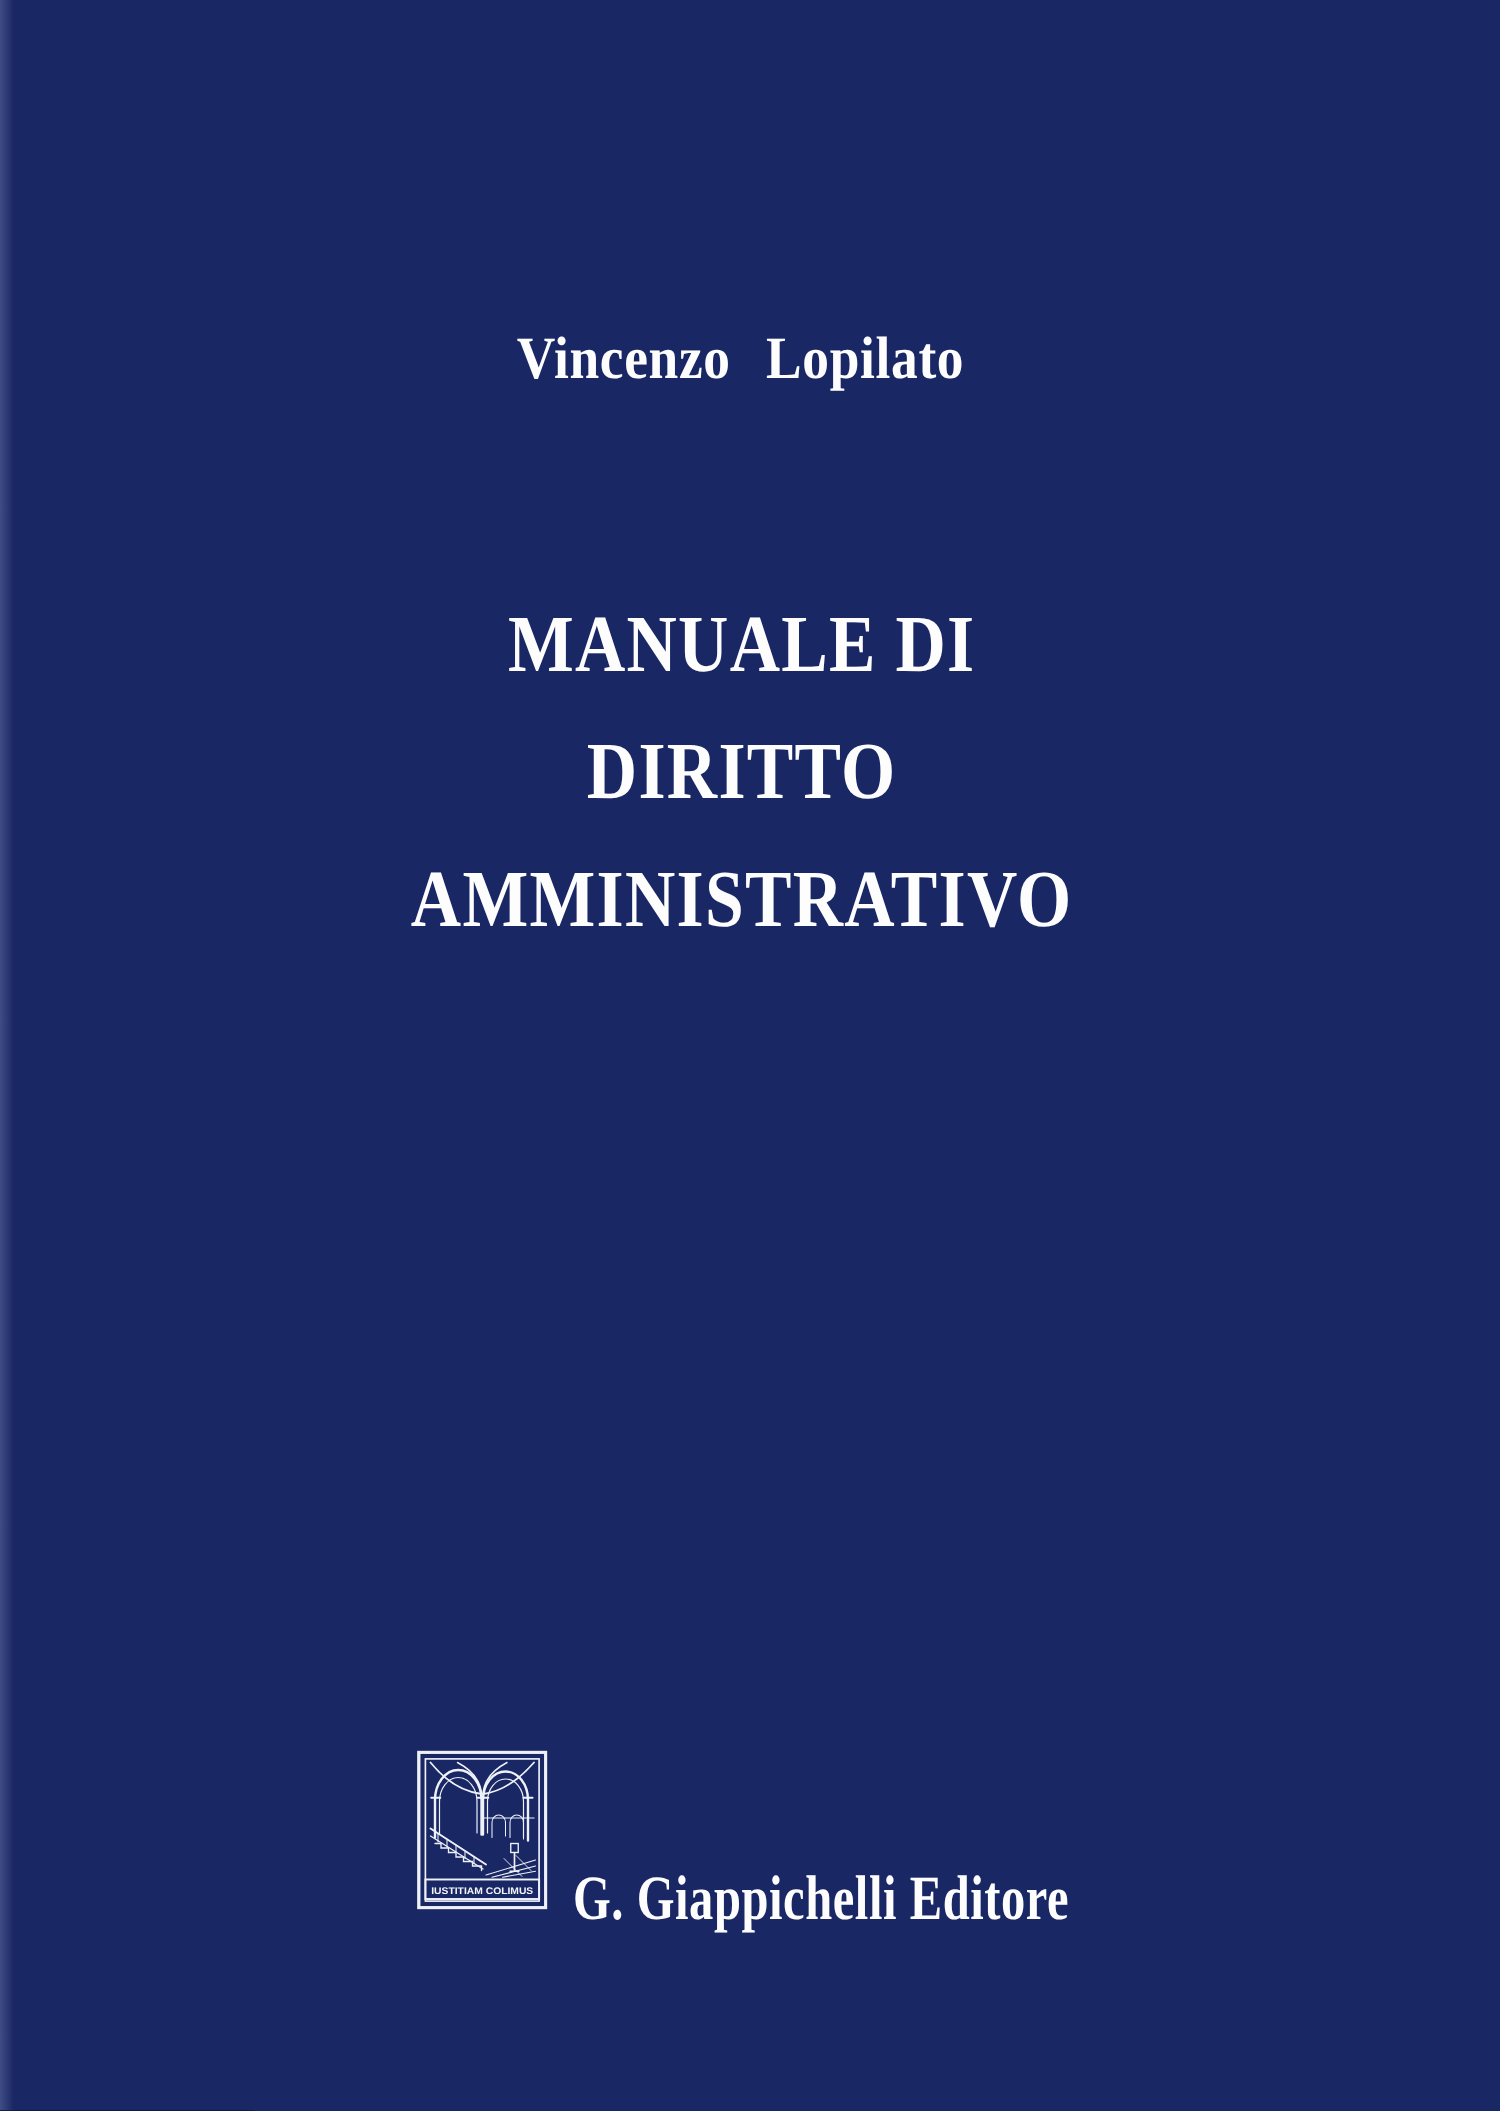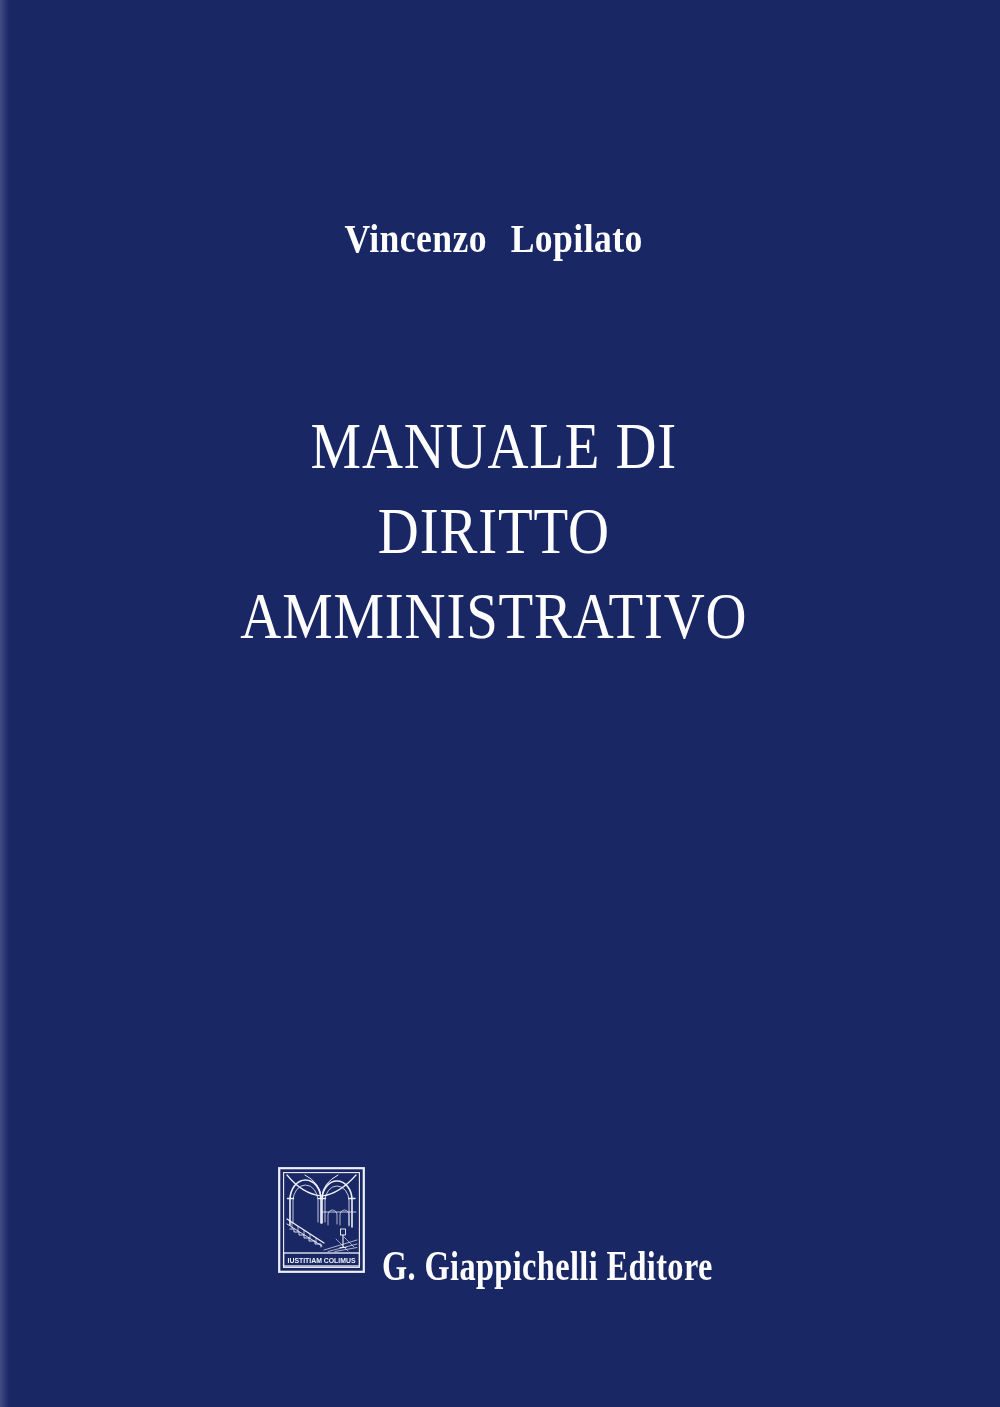--- a/index.html
+++ b/index.html
@@ -37,24 +37,24 @@
     font-weight: bold;
   }
   .author-line .squeeze {
     display: inline-block;
     transform: scaleX(0.89);
     transform-origin: 50% 50%;
     letter-spacing: 0.5px;
     word-spacing: 16px;
   }
   .title-block {
-    top: 403px;
-    font-size: 66px;
+    top: 387px;
+    font-size: 54px;
     line-height: 85px;
-    font-weight: normal;
+    font-weight: bold;
     white-space: normal;
   }
   .title-block .squeeze {
     display: inline-block;
     transform: scaleX(0.86);
     transform-origin: 50% 0%;
     letter-spacing: 1px;
   }
   .title-line { display: block; }
   .logo-svg {

